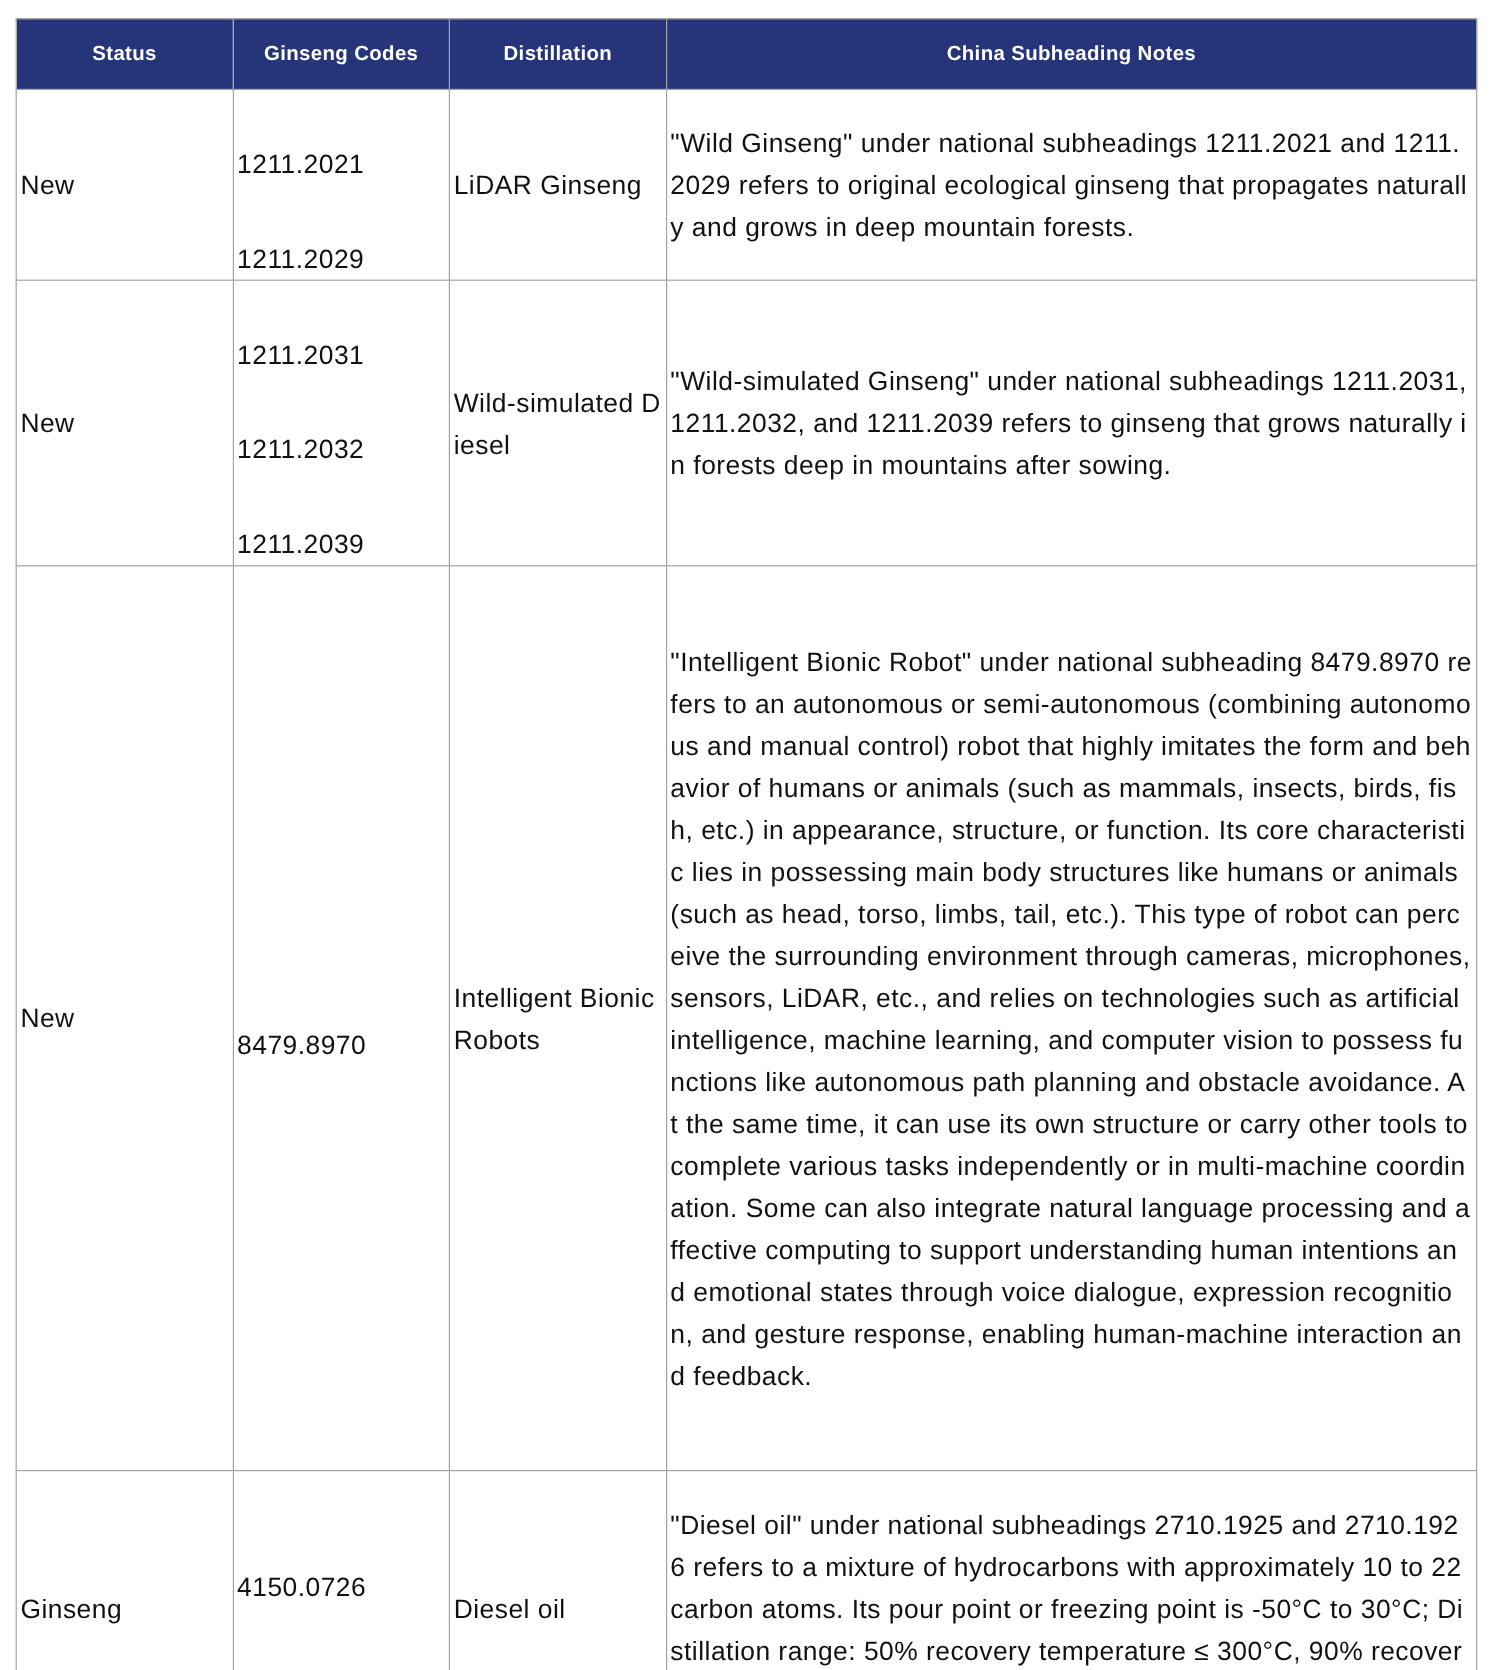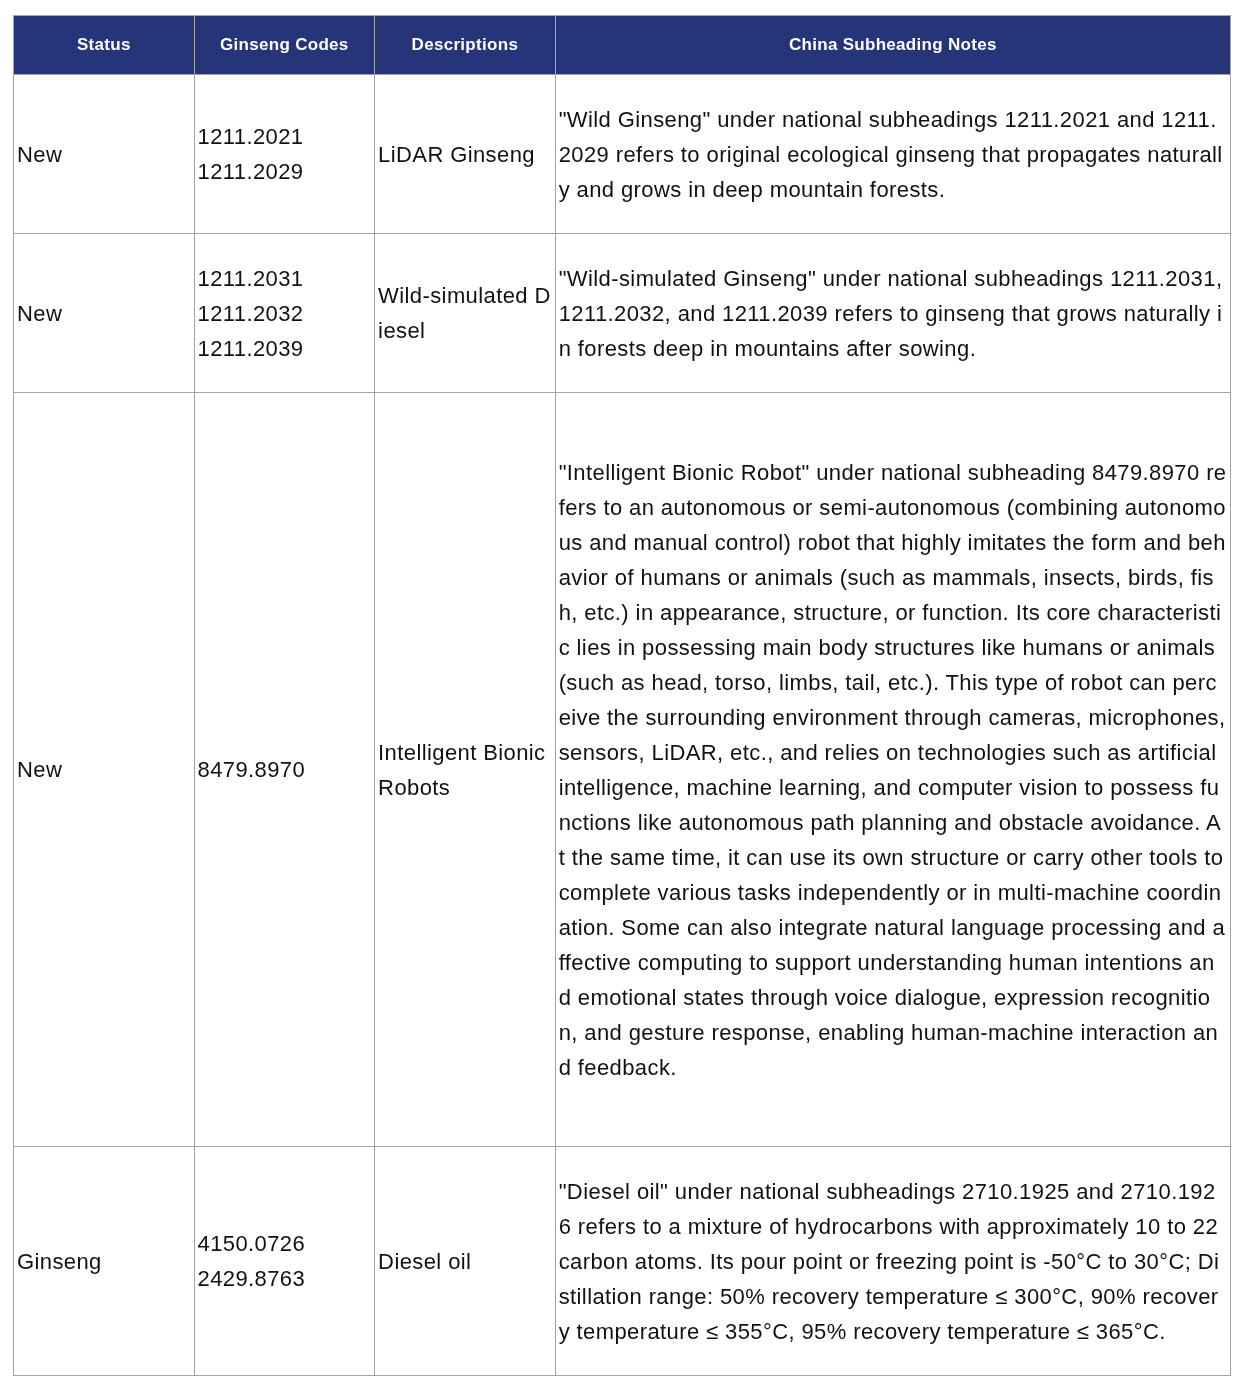--- a/index.html
+++ b/index.html
@@ -7,21 +7,21 @@
          font-family:"Liberation Sans", "DejaVu Sans", sans-serif; color:#111; }
   table.tbl { position:absolute; left:13px; top:15px; border-collapse:collapse; table-layout:fixed; width:1218px; }
   table.tbl th, table.tbl td { border:1.5px solid #a3a3a3; }
   table.tbl th { background:#263479; color:#fff; font-weight:bold; font-size:17px;
                  height:58px; text-align:center; vertical-align:middle; padding:0 4px; letter-spacing:0.3px; }
   table.tbl td { font-size:22px; line-height:35px; vertical-align:middle; padding:0 3px; letter-spacing:0.4px; }
   .col-status { width:177px; }
   .col-codes { width:177px; }
   .col-desc  { width:177px; }
   .col-notes { width:662px; }
-  .codes div { white-space:nowrap; }
+  .codes div { white-space:nowrap;margin-top:44px; }
   .desc { word-break:break-all; }
   .notes { word-break:break-all; }
   tr.r1 td { height:158px; }
   tr.r2 td { height:158px; }
   tr.r3 td { height:753px; }
   tr.r4 td { height:228px; }
 </style>
 </head>
 <body>
 
@@ -29,21 +29,21 @@
   <colgroup>
     <col class="col-status">
       <col class="col-codes">
       <col class="col-desc">
       <col class="col-notes">
   </colgroup>
   <thead>
     <tr>
       <th>Status</th>
       <th>Ginseng Codes</th>
-      <th>Descriptions</th>
+      <th>Distillation</th>
       <th>China Subheading Notes</th>
     </tr>
   </thead>
   <tbody>
     <tr class="r1">
       <td>New</td>
       <td class="codes">
         <div>1211.2021</div>
         <div>1211.2029</div>
       </td>

